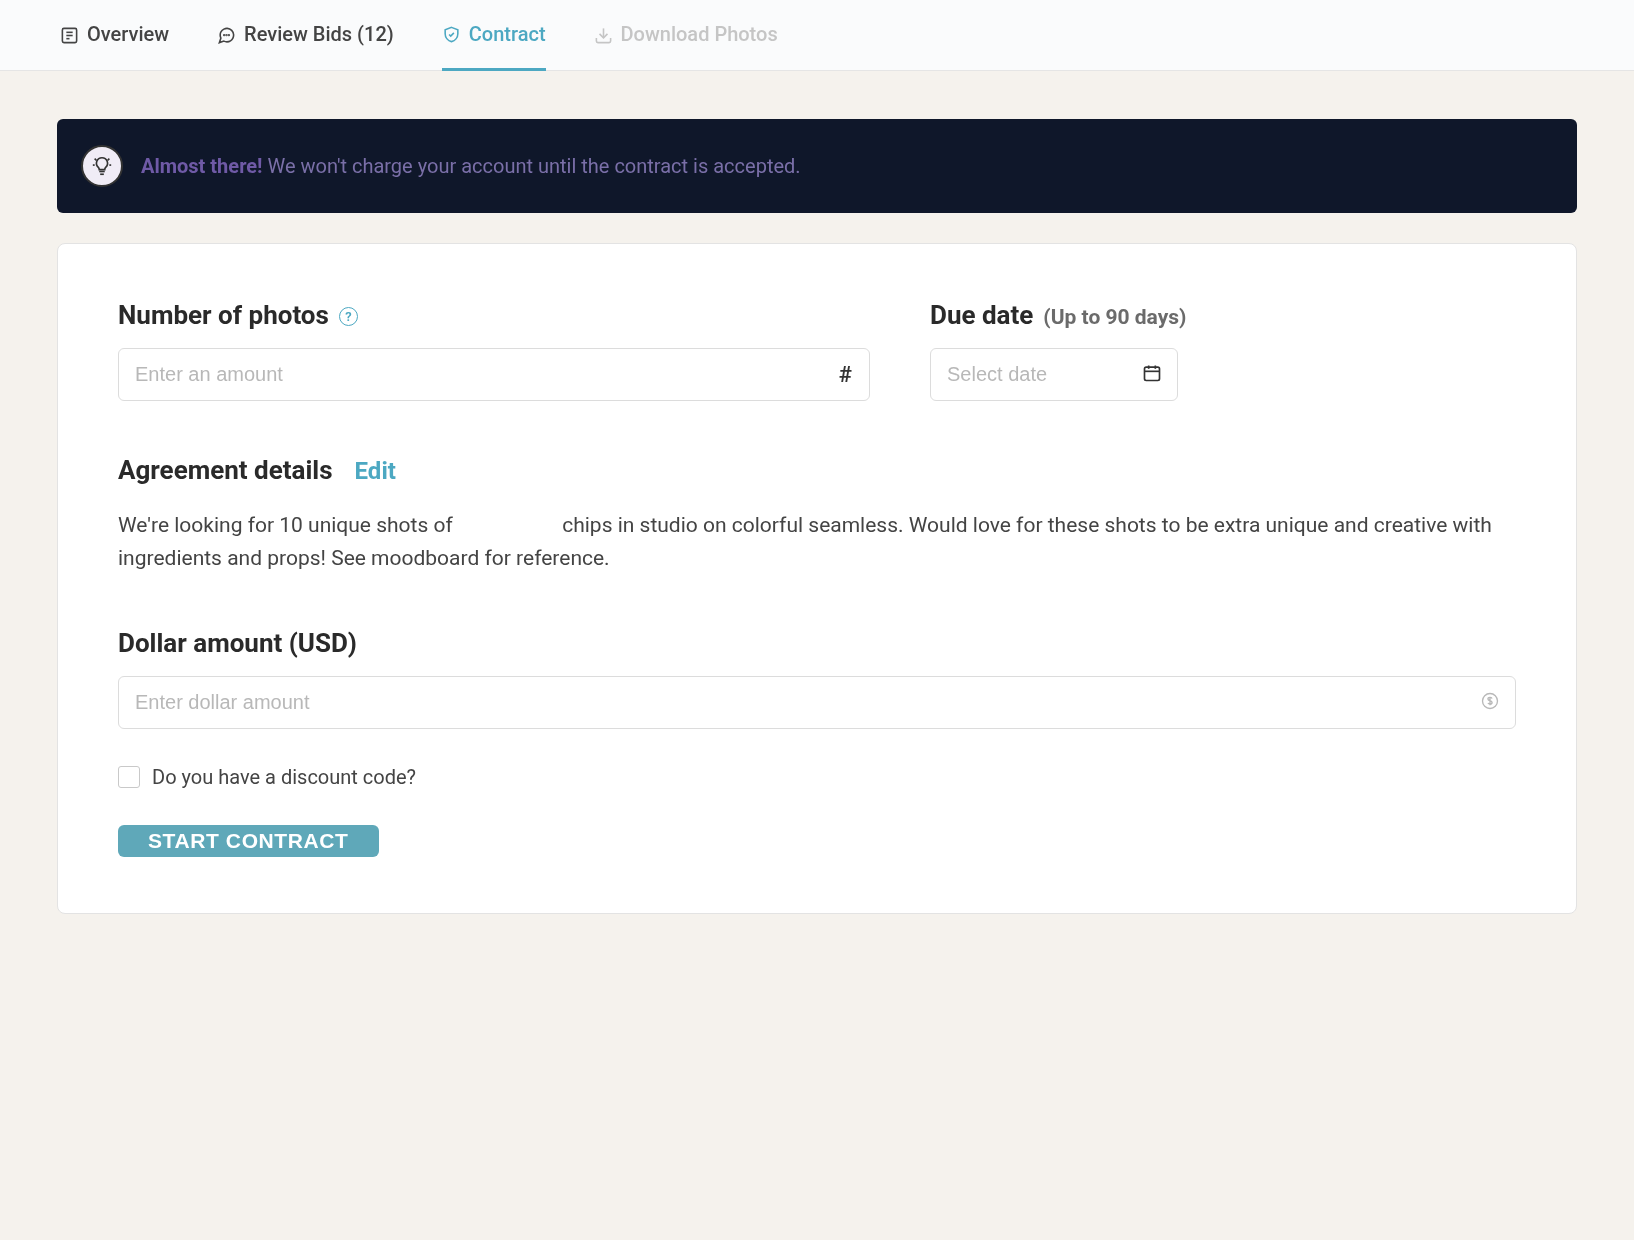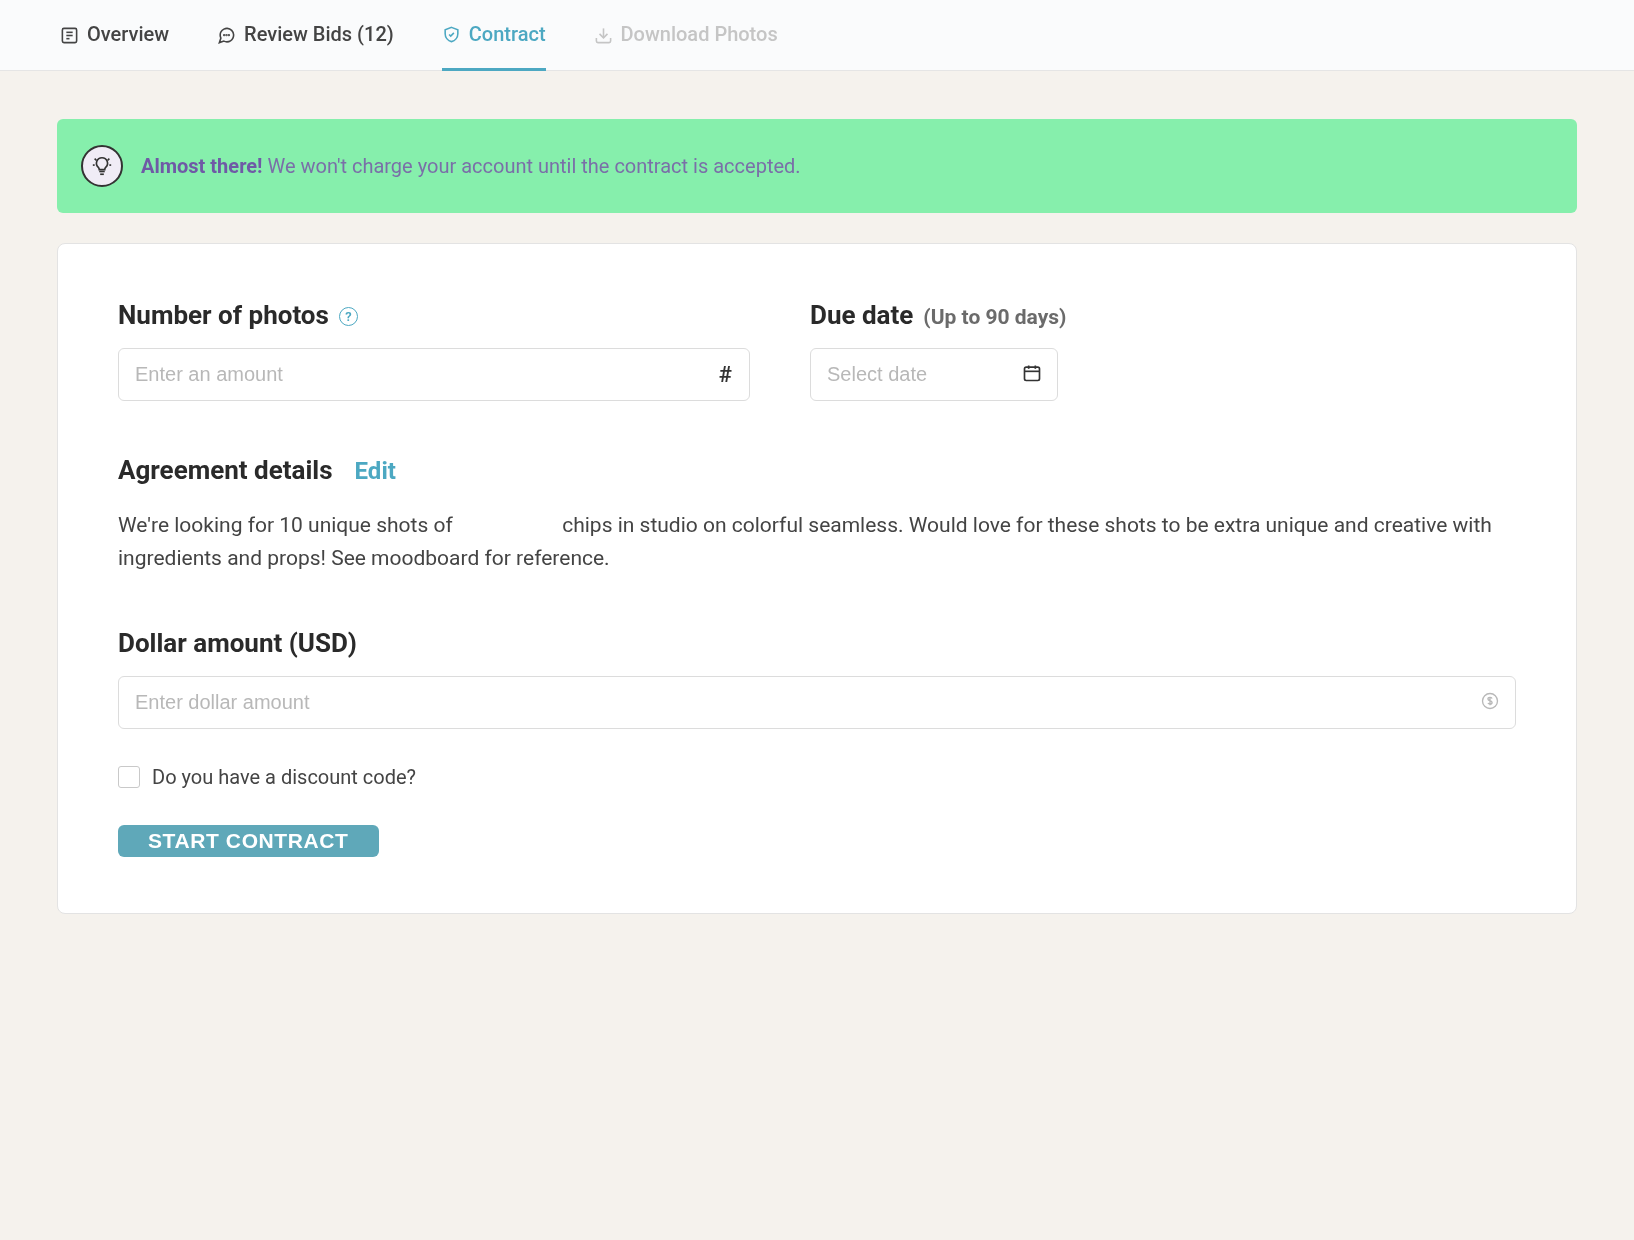--- a/index.html
+++ b/index.html
@@ -40,21 +40,21 @@
     .tab-icon {
       display: inline-flex;
       align-items: center;
     }
     .content-wrap {
       padding: 48px 50px;
       max-width: 1620px;
       margin: 0 auto;
     }
     .banner {
-      background: #86efac;
+      background: #0f172a;
       border-radius: 6px;
       padding: 26px 24px;
       display: flex;
       align-items: center;
       gap: 18px;
       margin-bottom: 30px;
     }
     .banner-icon {
       width: 42px;
       height: 42px;
@@ -128,21 +128,21 @@
       font-size: 20px;
       padding: 14px 16px;
       width: 100%;
       color: #2a2a2a;
       background: #fff;
     }
     input[type="text"]::placeholder {
       color: #b8b8b8;
     }
     .photos-input {
-      width: 632px;
+      width: 752px;
     }
     .photos-input input {
       padding-right: 44px;
     }
     .input-suffix {
       position: absolute;
       right: 18px;
       font-size: 22px;
       font-weight: 600;
       color: #333;

